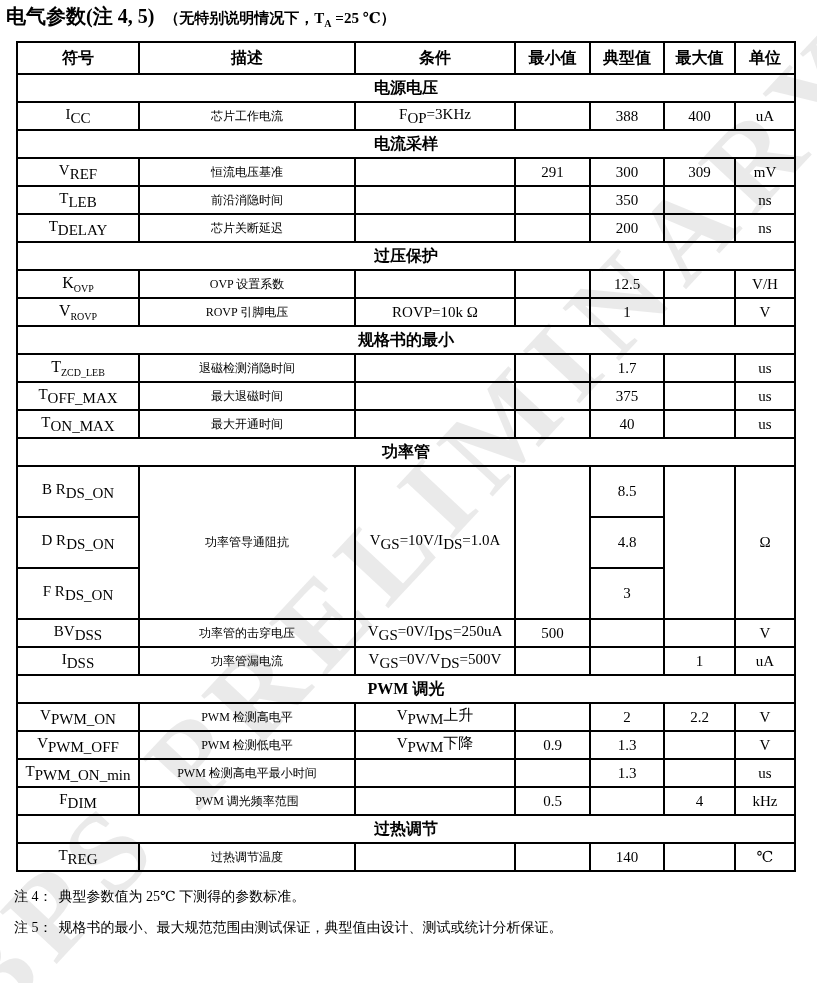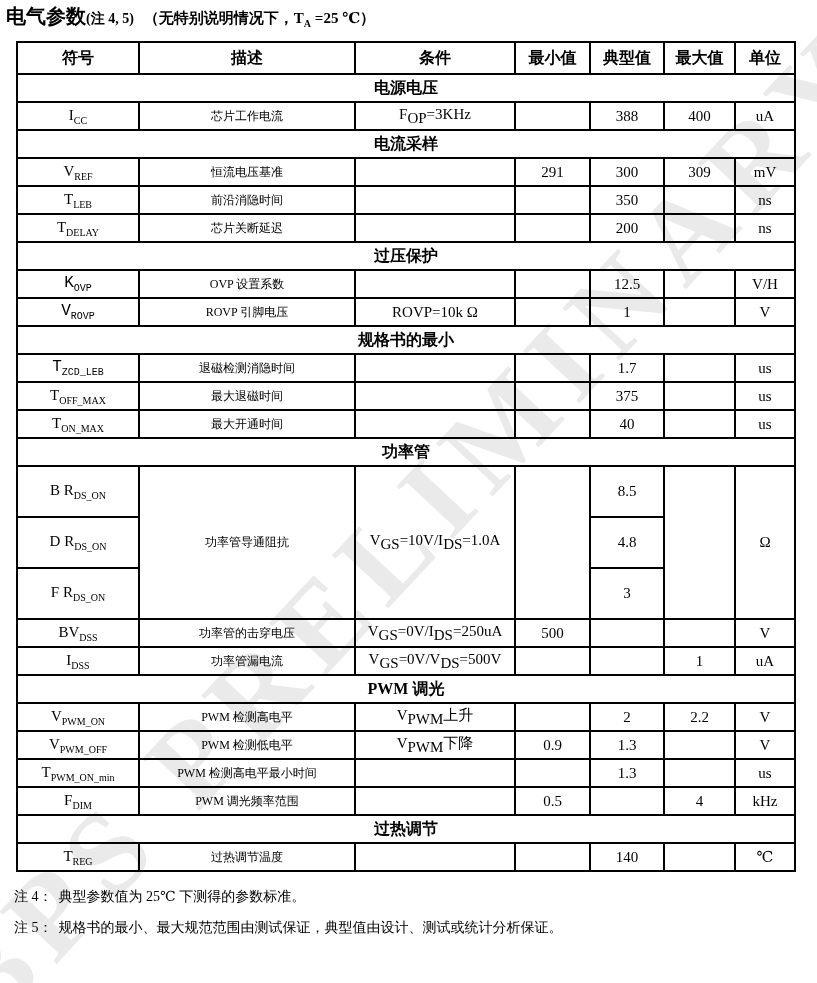--- a/index.html
+++ b/index.html
@@ -27,21 +27,21 @@
     z-index:0;
     pointer-events:none;
   }
   .page{position:relative;z-index:1;}
   .title-line{
     padding:3px 0 0 6px;
     font-weight:bold;
     white-space:nowrap;
   }
   .title-main{font-size:20px;}
-  .title-note{font-size:14px;margin-top:48px;}
+  .title-note{font-size:20px;margin-top:48px;}
   .title-cond{font-size:15px;margin-left:10px;margin-top:36px;}
   .title-line sub{font-size:10px;}
   table.params{
     border-collapse:collapse;
     table-layout:fixed;
     margin:11px 0 0 16px;
     width:778px;
   }
   table.params th, table.params td{
     border:2px solid #000;
@@ -59,22 +59,22 @@
   tr.power-row{height:51px;}
   tr.section-row{height:28px;}
   td.section{
     text-align:left;
     font-weight:bold;
     font-size:16px;
     padding-left:8px;
     margin-top:37px;
   }
   td.sym{font-size:15px;}
-  td.sym sub{font-size:10px;letter-spacing:0px;}
-  td.sym-sans{font-family:Liberation Mono, monospace;font-size:16px;}
+  td.sym sub{font-size:15px;letter-spacing:0px;}
+  td.sym-sans{font-family:Liberation Serif, serif;font-size:16px;}
   td.sym-sans sub{font-size:10px;}
   td.desc{font-size:12px;}
   td.cond{font-size:15px;}
   td.cond sub{font-size:15px;}
   td.val{font-size:15px;}
   td.unit{font-size:15px;}
   .notes{margin:16px 0 0 14px;}
   .note-line{
     font-size:14px;
     margin-bottom:13px;

